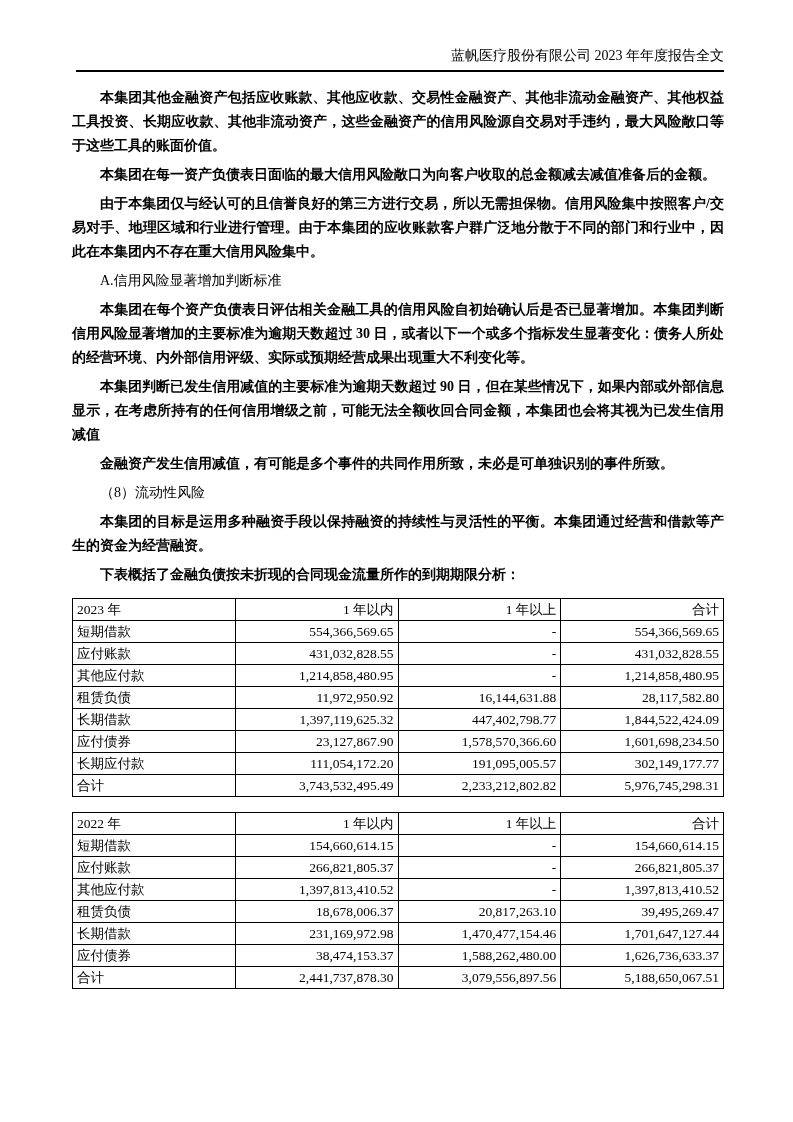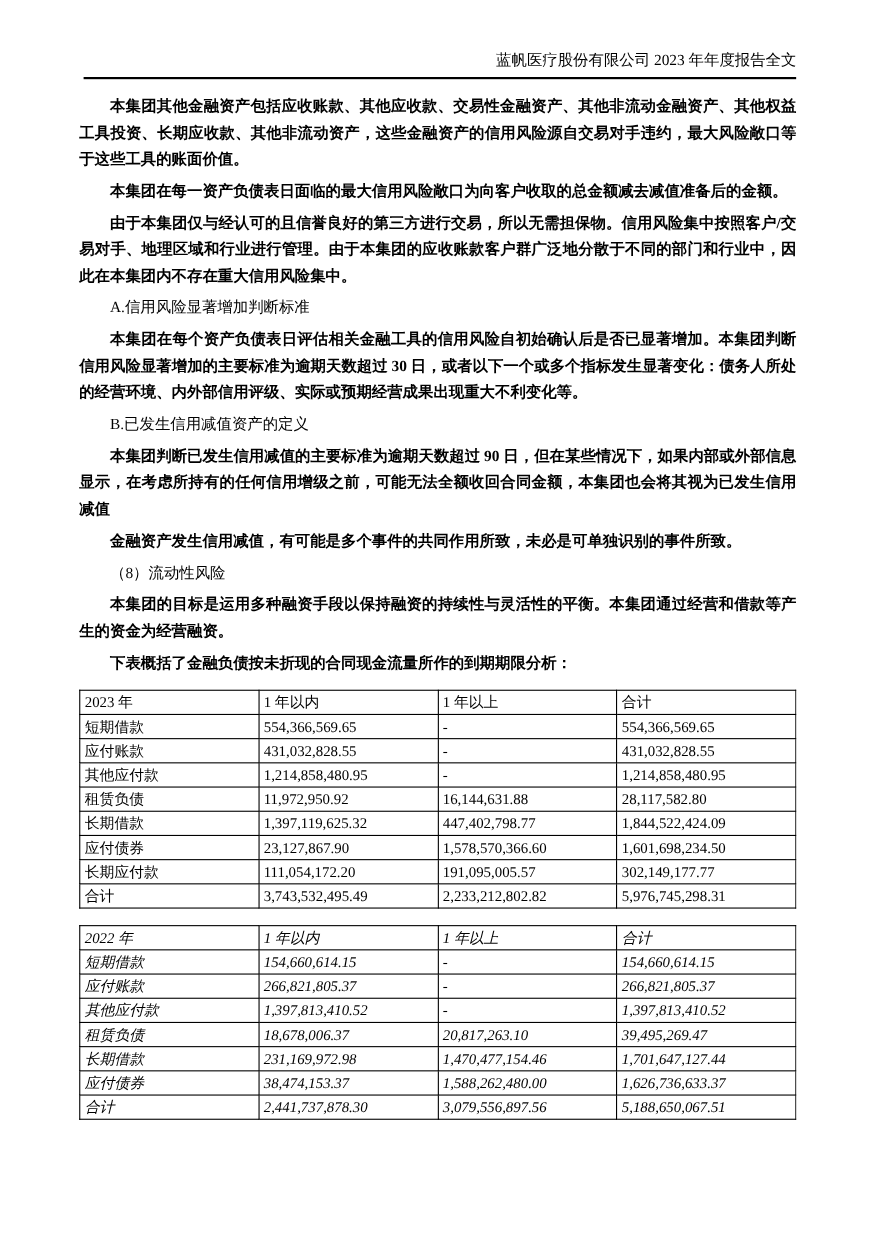--- a/index.html
+++ b/index.html
@@ -36,49 +36,48 @@
     text-indent: 2em;
   }
   p.body { text-align: justify; font-weight: bold; }
   table.fin {
     width: 100%;
     border-collapse: collapse;
     table-layout: fixed;
     font-size: 13.5px;
   }
   table.fin.t1 { margin-top: 11px; padding-left: 36px; }
-  table.fin.t2 { margin-top: 15px; font-style: italic; }
+  table.fin.t2 { margin-top: 15px; }
   table.fin td {
     border: 1px solid #000000;
     padding: 2px 4px;
     height: 17px;
     line-height: 17px;
     overflow: hidden;
     white-space: nowrap;
   }
   td.l { text-align: left; }
-  td.r { }
+  td.r { text-align: right; }
 </style>
 </head>
 <body>
 
 <div class="page">
   <div class="content">
 
     <div class="doc-header">
       <span>蓝帆医疗股份有限公司 2023 年年度报告全文</span>
     </div>
     <hr class="header-rule">
 
     <p class="body">本集团其他金融资产包括应收账款、其他应收款、交易性金融资产、其他非流动金融资产、其他权益工具投资、长期应收款、其他非流动资产，这些金融资产的信用风险源自交易对手违约，最大风险敞口等于这些工具的账面价值。</p>
     <p class="body">本集团在每一资产负债表日面临的最大信用风险敞口为向客户收取的总金额减去减值准备后的金额。</p>
     <p class="body">由于本集团仅与经认可的且信誉良好的第三方进行交易，所以无需担保物。信用风险集中按照客户/交易对手、地理区域和行业进行管理。由于本集团的应收账款客户群广泛地分散于不同的部门和行业中，因此在本集团内不存在重大信用风险集中。</p>
     <p class="heading">A.信用风险显著增加判断标准</p>
     <p class="body">本集团在每个资产负债表日评估相关金融工具的信用风险自初始确认后是否已显著增加。本集团判断信用风险显著增加的主要标准为逾期天数超过 30 日，或者以下一个或多个指标发生显著变化：债务人所处的经营环境、内外部信用评级、实际或预期经营成果出现重大不利变化等。</p>
-    <p class="heading">B.已发生信用减值资产的定义</p>
     <p class="body">本集团判断已发生信用减值的主要标准为逾期天数超过 90 日，但在某些情况下，如果内部或外部信息显示，在考虑所持有的任何信用增级之前，可能无法全额收回合同金额，本集团也会将其视为已发生信用减值</p>
     <p class="body">金融资产发生信用减值，有可能是多个事件的共同作用所致，未必是可单独识别的事件所致。</p>
     <p class="heading">（8）流动性风险</p>
     <p class="body">本集团的目标是运用多种融资手段以保持融资的持续性与灵活性的平衡。本集团通过经营和借款等产生的资金为经营融资。</p>
     <p class="body">下表概括了金融负债按未折现的合同现金流量所作的到期期限分析：</p>
 
     <table class="fin t1">
       <tbody>
           <tr>
         <td class="l">2023 年</td>

